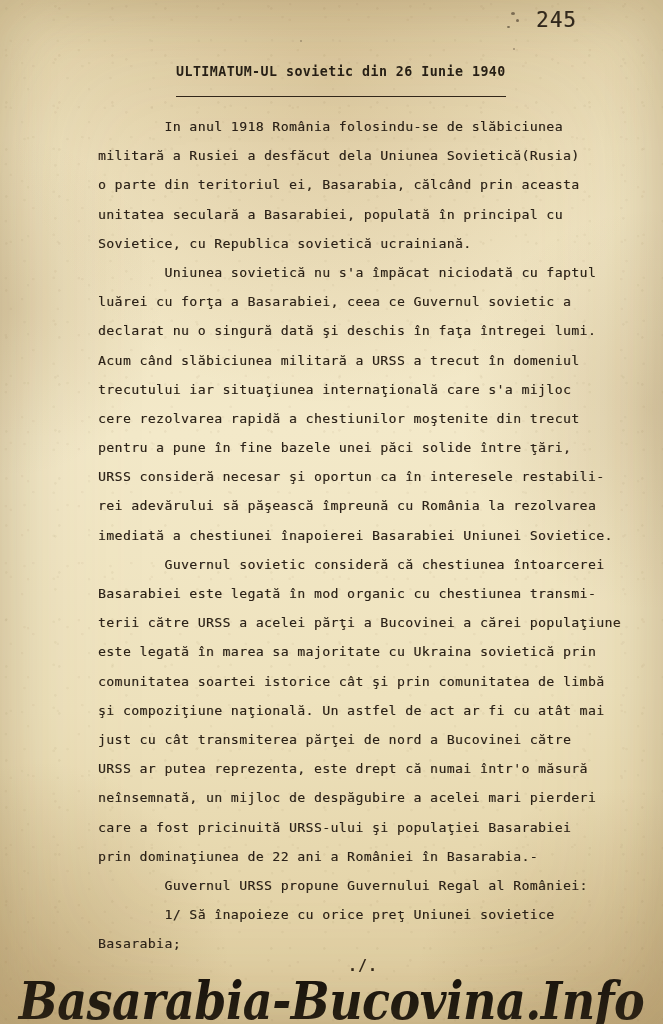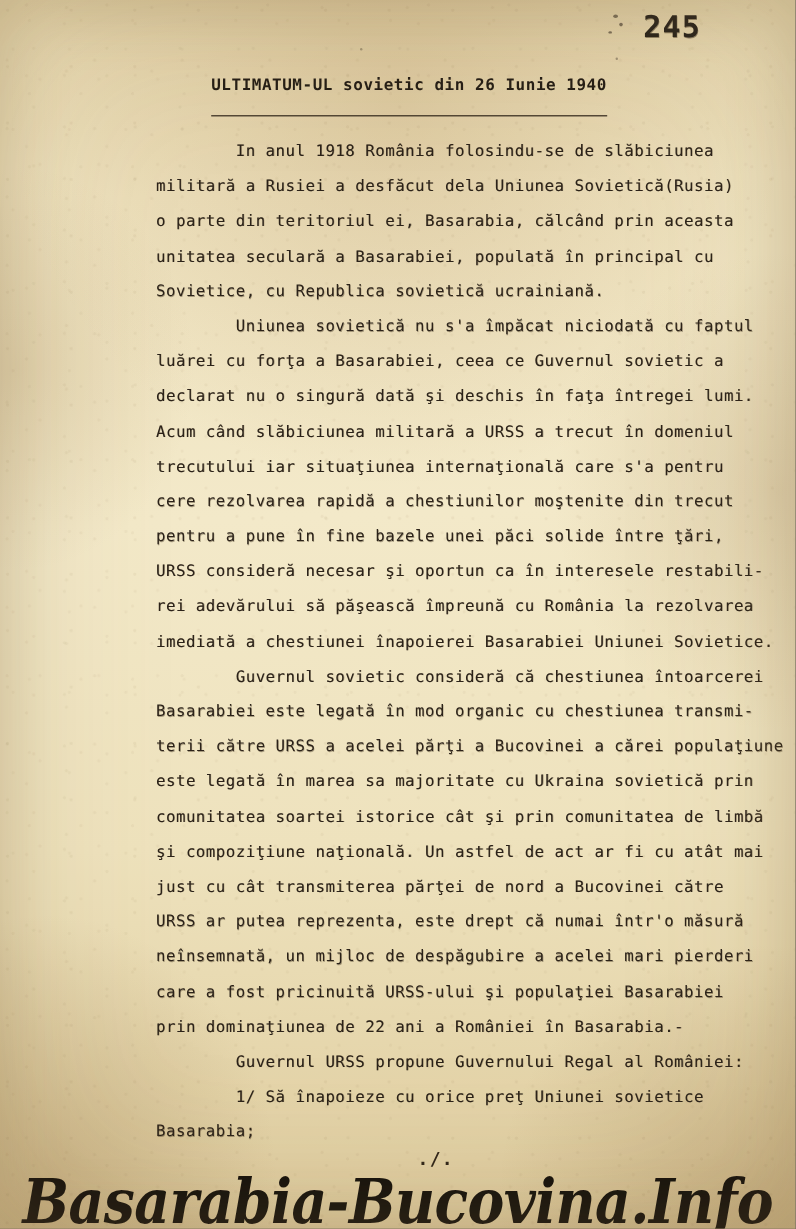--- a/index.html
+++ b/index.html
@@ -57,22 +57,22 @@
     inset: 0;
     color: #2a2118;
   }
 
   
   #page-number {
     position: absolute;
     top: 8px;
     left: 536px;
     font-family: "DejaVu Sans Mono", monospace;
-    font-size: 25px;
-    font-weight: 700;
+    font-size: 21px;
+    font-weight: 400;
     letter-spacing: 1px;
     color: #26201a;
     text-shadow: 0.5px 0.4px 0 rgba(60,46,30,0.5);
   }
 
   
   .fleck {
     position: absolute;
     background: #3a3026;
     border-radius: 50%;
@@ -100,21 +100,20 @@
   }
 
   .line {
     height: 29.2px;
     font-size: 13.1px;
     line-height: 29.2px;
     letter-spacing: 0.42px;
     white-space: pre;
     color: #2b2219;
     text-shadow: 0.45px 0.35px 0.3px rgba(70,54,34,0.42);
-    margin-left: 32px;
   }
 
   
   #cont-mark {
     position: absolute;
     top: 957px;
     left: 348px;
     font-size: 15px;
     font-weight: 700;
     letter-spacing: 1px;
@@ -162,21 +161,21 @@
     <div id="body-text">
       <div class="line">        In anul 1918 România folosindu-se de slăbiciunea</div>
       <div class="line">militară a Rusiei a desfăcut dela Uniunea Sovietică(Rusia)</div>
       <div class="line">o parte din teritoriul ei, Basarabia, călcând prin aceasta</div>
       <div class="line">unitatea seculară a Basarabiei, populată în principal cu</div>
       <div class="line">Sovietice, cu Republica sovietică ucrainiană.</div>
       <div class="line">        Uniunea sovietică nu s'a împăcat niciodată cu faptul</div>
       <div class="line">luărei cu forţa a Basarabiei, ceea ce Guvernul sovietic a</div>
       <div class="line">declarat nu o singură dată şi deschis în faţa întregei lumi.</div>
       <div class="line">Acum când slăbiciunea militară a URSS a trecut în domeniul</div>
-      <div class="line">trecutului iar situaţiunea internaţională care s'a pentru</div>
+      <div class="line">trecutului iar situaţiunea internaţională care s'a mijloc</div>
       <div class="line">cere rezolvarea rapidă a chestiunilor moştenite din trecut</div>
       <div class="line">pentru a pune în fine bazele unei păci solide între ţări,</div>
       <div class="line">URSS consideră necesar şi oportun ca în interesele restabili-</div>
       <div class="line">rei adevărului să păşească împreună cu România la rezolvarea</div>
       <div class="line">imediată a chestiunei înapoierei Basarabiei Uniunei Sovietice.</div>
       <div class="line">        Guvernul sovietic consideră că chestiunea întoarcerei</div>
       <div class="line">Basarabiei este legată în mod organic cu chestiunea transmi-</div>
       <div class="line">terii către URSS a acelei părţi a Bucovinei a cărei populaţiune</div>
       <div class="line">este legată în marea sa majoritate cu Ukraina sovietică prin</div>
       <div class="line">comunitatea soartei istorice cât şi prin comunitatea de limbă</div>

